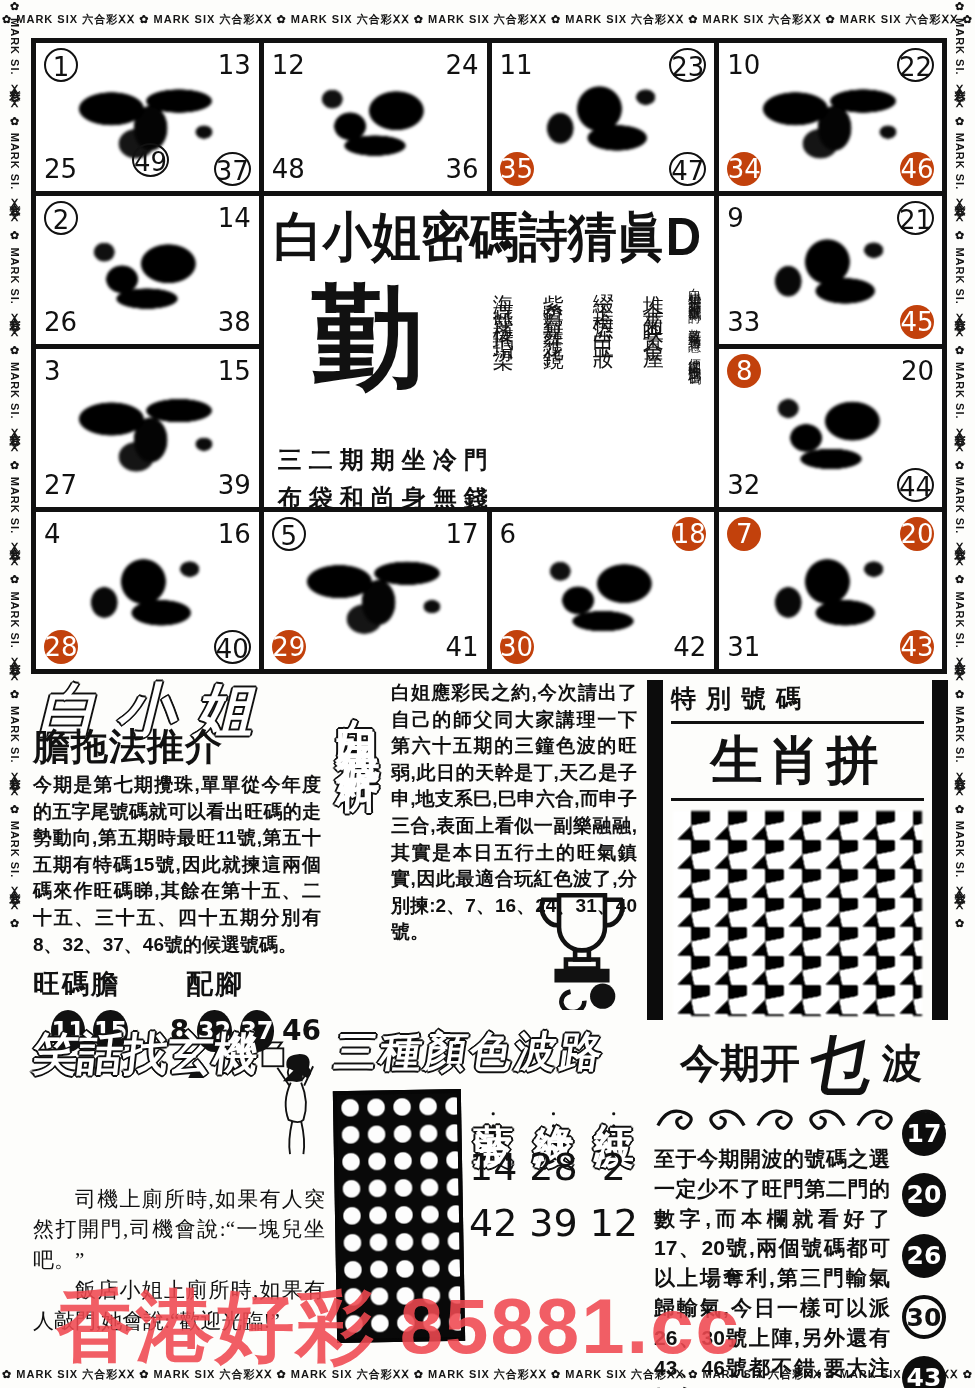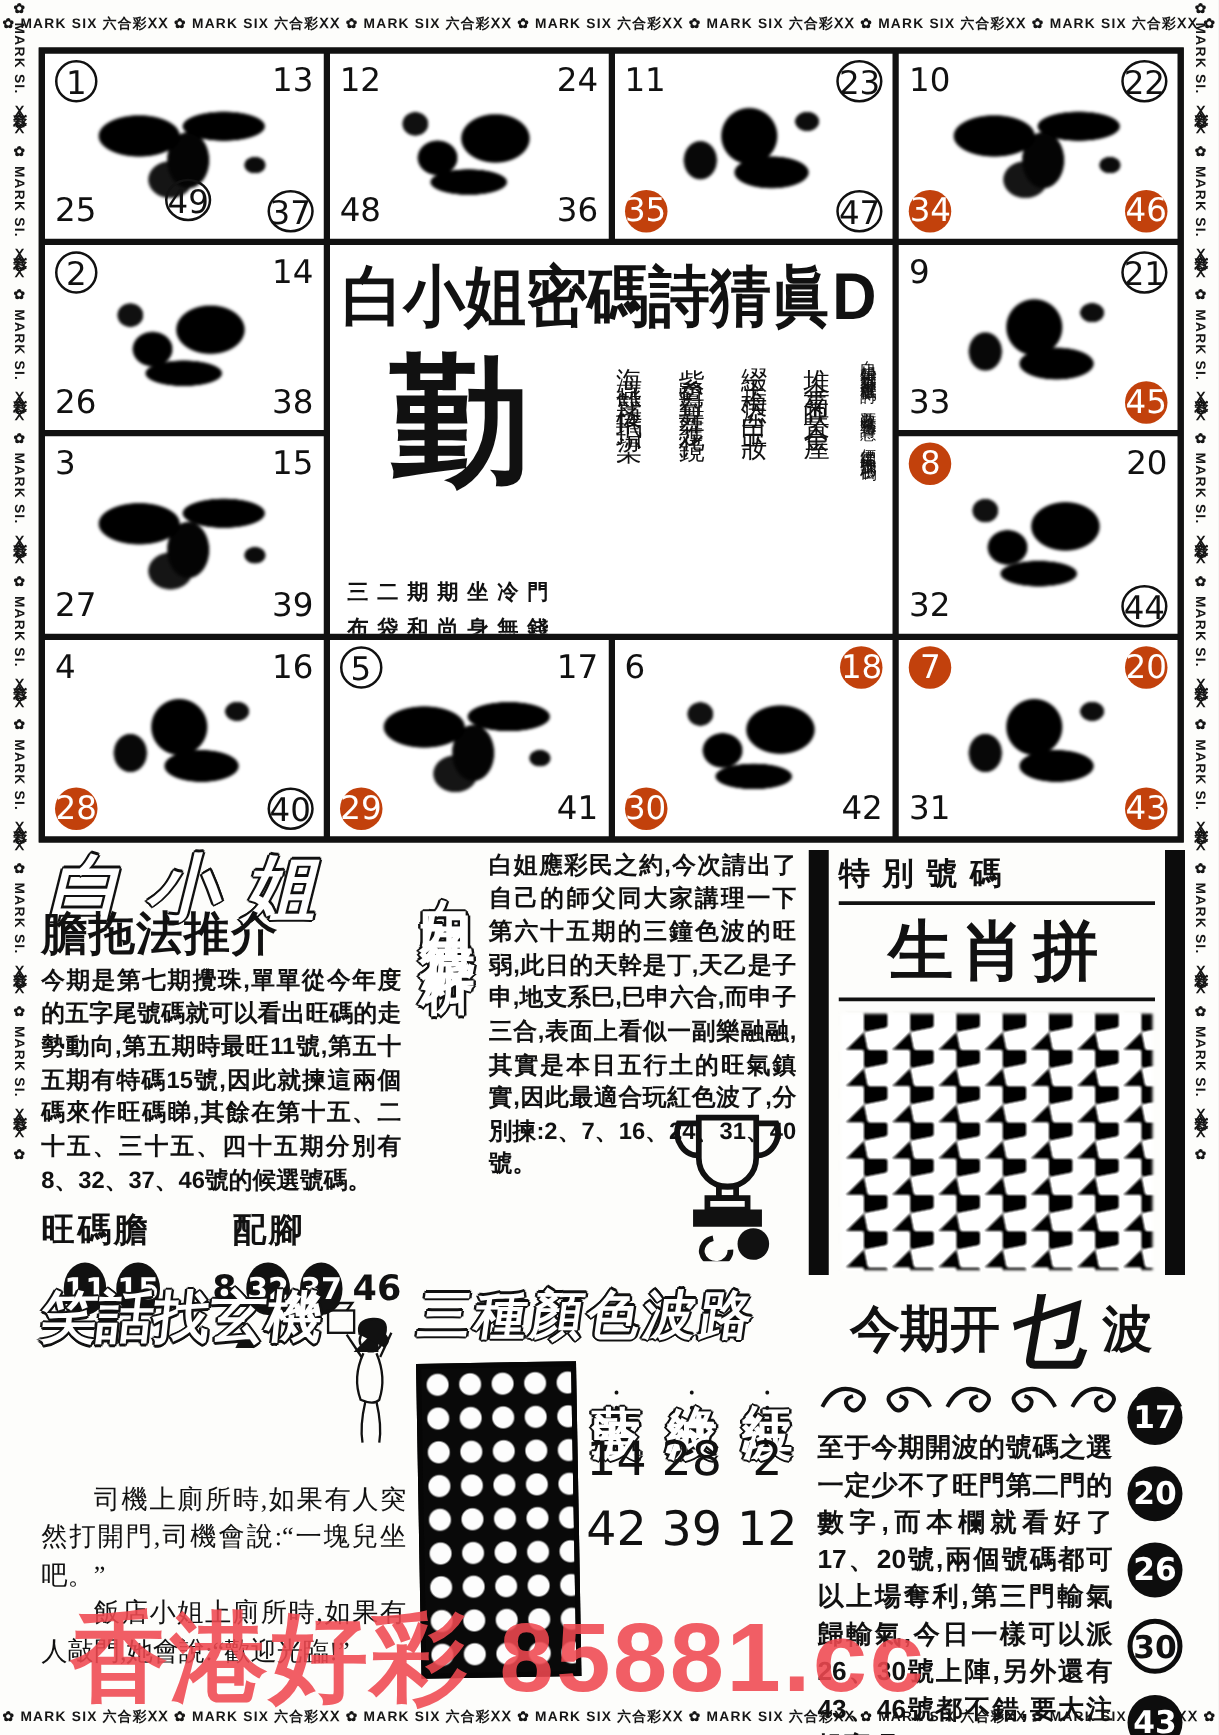--- a/index.html
+++ b/index.html
@@ -58,21 +58,21 @@
 
   
   .title-cell { grid-column:2/4; grid-row:2/4; padding:6px 10px; }
   .m-title { font-size:49px; font-weight:900; white-space:nowrap; letter-spacing:0px;
              transform:scaleY(1.08); transform-origin:left top; }
   .m-body { display:flex; height:240px; margin-top:6px; }
   .m-left { width:46%; position:relative; }
   .m-big  { font-family:"Liberation Serif",serif; font-weight:900; font-size:112px;
             line-height:1; margin:8px 0 0 38px; }
   .m-couplet { position:absolute; bottom:0px; left:4px; font-family:"Liberation Serif",serif;
-               font-weight:bold; font-size:17px; letter-spacing:7px; white-space:nowrap; }
+               font-weight:bold; font-size:24px; letter-spacing:7px; white-space:nowrap; }
   .m-couplet div { margin-top:6px; }
   .m-poem { width:54%; writing-mode:vertical-rl; text-orientation:upright;
             font-family:"Liberation Serif",serif; padding:4px 0 0 0; height:235px; }
   .m-intro { font-size:13px; letter-spacing:2px; line-height:20px; margin-left:10px; max-height:225px; }
   .m-line  { font-size:21px; letter-spacing:9px; line-height:42px; margin-left:8px; }
 
   
   .hollow { color:#fff;
     text-shadow:2px 0 #111,-2px 0 #111,0 2px #111,0 -2px #111,
                 1px 1px #111,-1px -1px #111,1px -1px #111,-1px 1px #111; }

